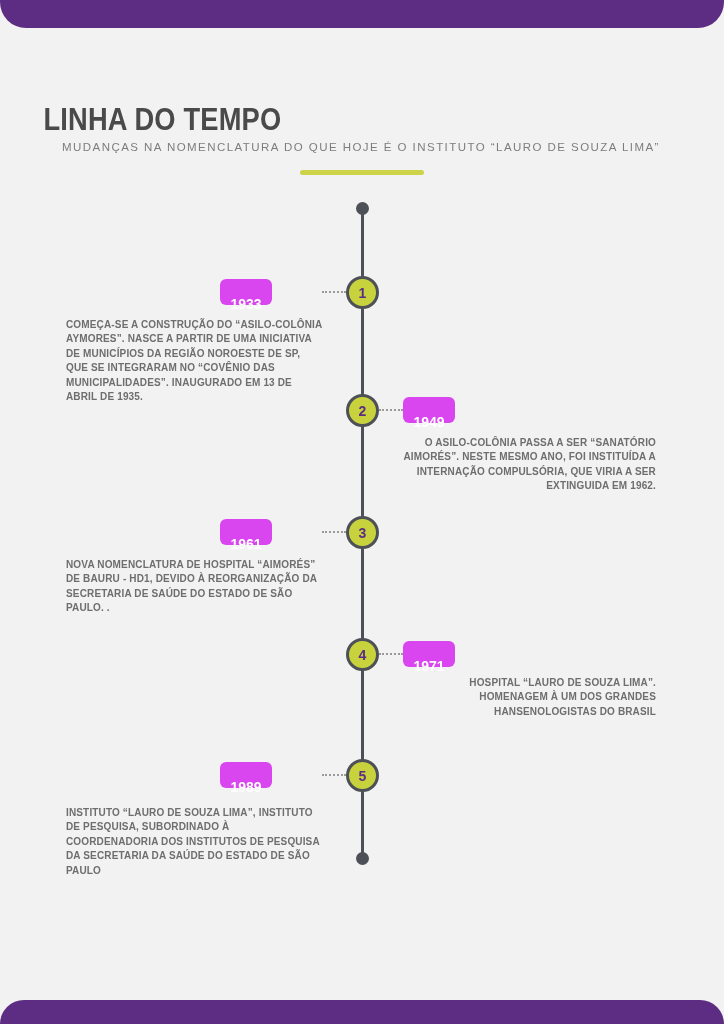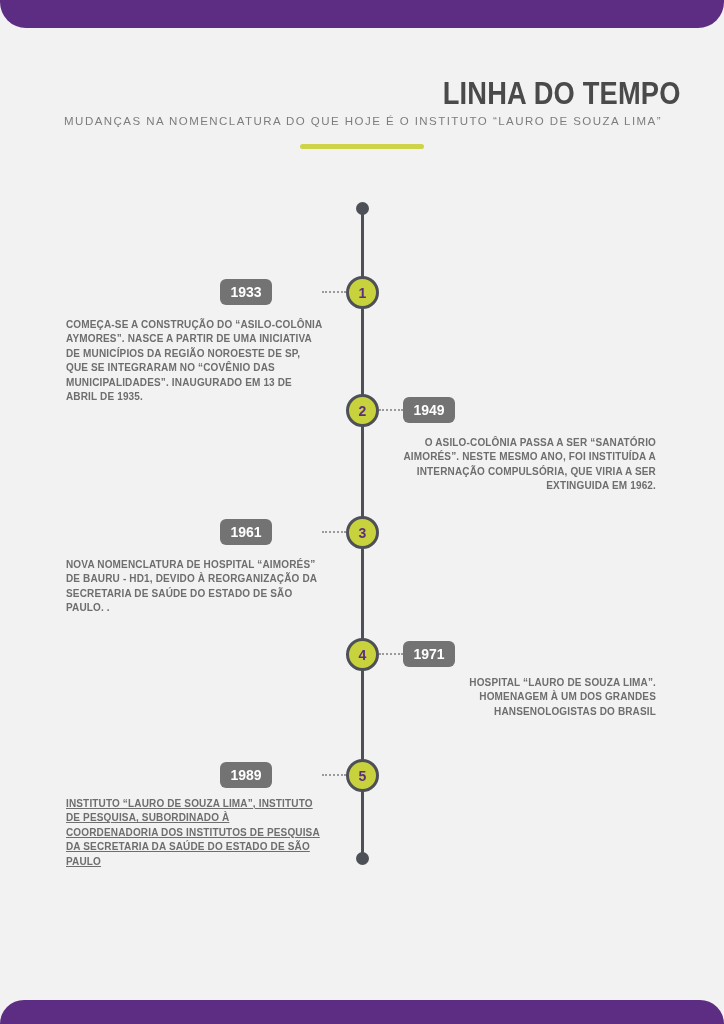--- a/index.html
+++ b/index.html
@@ -31,24 +31,24 @@
   .band-bottom {
     top: 1000px;
     height: 24px;
     border-top-left-radius: 26px;
     border-top-right-radius: 26px;
   }
 
   
   .header {
     position: absolute;
-    top: 76px;
+    top: 102px;
     left: 0;
     width: 724px;
-    text-align: right;
+    text-align: left;
   }
   .title {
     font-size: 31px;
     font-weight: bold;
     color: #4a4a4a;
     letter-spacing: 0.2px;
     transform: scaleX(0.88);
     transform-origin: center;
     line-height: 36px;
     margin: 0;
@@ -128,24 +128,24 @@
     z-index: 1;
   }
   .leader-left  { left: 322px; width: 24px; }
   .leader-right { left: 379px; width: 24px; }
 
   .badge {
     position: absolute;
     top: 3px;
     height: 26px;
     min-width: 52px;
-    padding: 0 10px;
+    padding: 12px 10px;
     box-sizing: border-box;
     border-radius: 6px;
-    background: #737373;
+    background: #d946ef;
     color: #ffffff;
     font-size: 14px;
     font-weight: bold;
     line-height: 26px;
     text-align: center;
     z-index: 2;
   }
   .badge-left  { right: 452px; }
   .badge-right { left: 403px; }
 
@@ -220,14 +220,14 @@
   </div>
   <div class="desc desc-right" style="top:38px;">HOSPITAL “LAURO DE SOUZA LIMA”. HOMENAGEM À UM DOS GRANDES HANSENOLOGISTAS DO BRASIL</div>
 </div>
 
 <div class="row" style="top:759px;">
   <div class="leader leader-left"></div>
   <div class="badge badge-left">1989</div>
   <div class="node">
     <span class="node-num">5</span>
   </div>
-  <div class="desc desc-left" style="top:38px;text-decoration:underline;">INSTITUTO “LAURO DE SOUZA LIMA”, INSTITUTO DE PESQUISA, SUBORDINADO À COORDENADORIA DOS INSTITUTOS DE PESQUISA DA SECRETARIA DA SAÚDE DO ESTADO DE SÃO PAULO</div>
+  <div class="desc desc-left" style="top:47px;">INSTITUTO “LAURO DE SOUZA LIMA”, INSTITUTO DE PESQUISA, SUBORDINADO À COORDENADORIA DOS INSTITUTOS DE PESQUISA DA SECRETARIA DA SAÚDE DO ESTADO DE SÃO PAULO</div>
 </div>
 
 </body></html>

